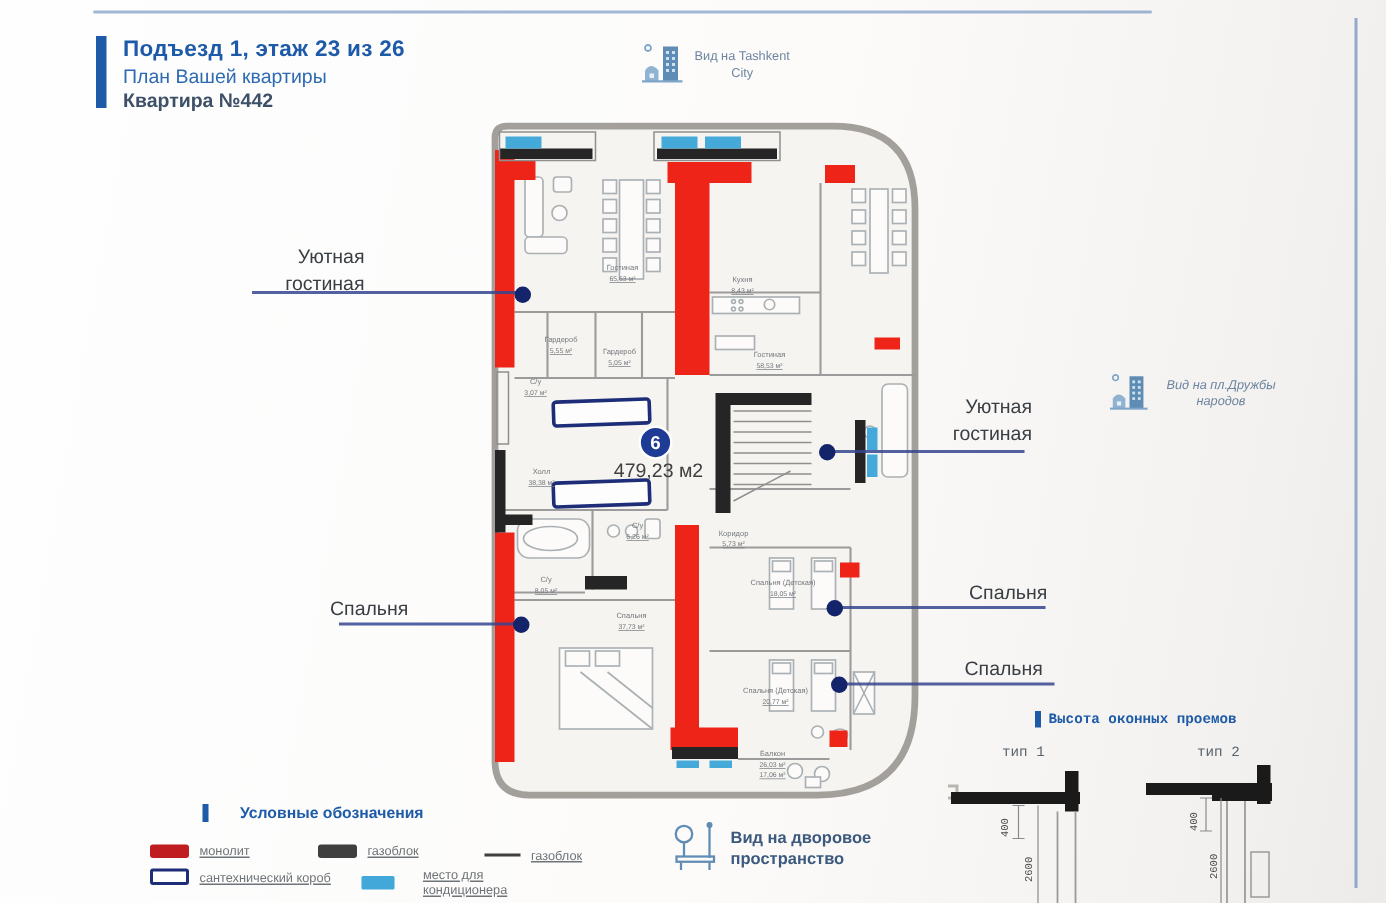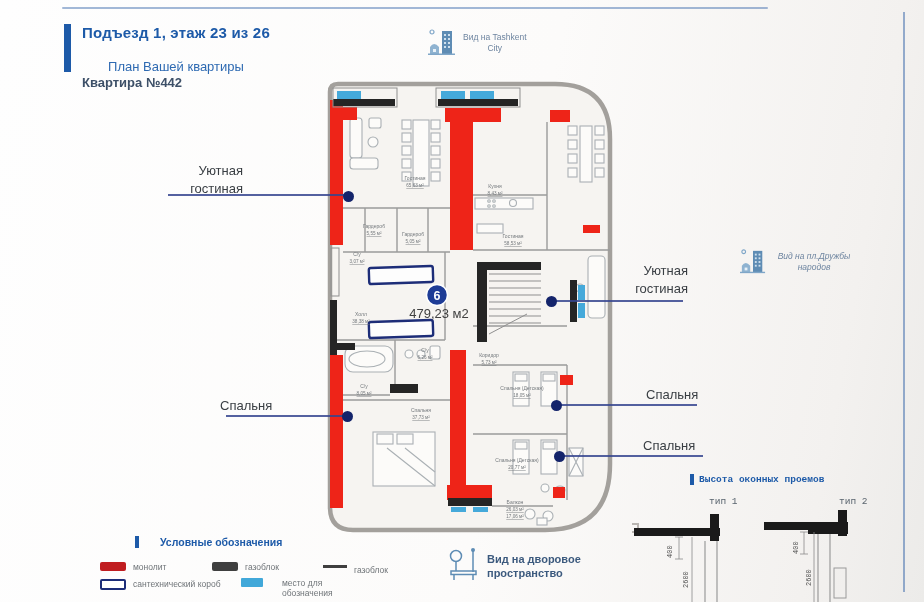--- a/index.html
+++ b/index.html
@@ -7,21 +7,21 @@
     font-family:"Liberation Sans",sans-serif;
     background:linear-gradient(100deg,#fefefe 0%,#fcfbfa 55%,#f3f1ef 88%,#ecebe9 100%);}
   
   .frame-top{position:absolute;left:62px;top:7px;width:706px;height:2px;background:rgba(52,99,168,.45);border-radius:2px;}
   .frame-right{position:absolute;left:903px;top:12px;width:2px;height:580px;background:rgba(52,99,168,.5);}
 
   
   .header{position:absolute;left:64px;top:24px;display:flex;}
   .hbar{width:7px;height:48px;background:#1d5aa8;margin-right:11px;}
   .h1{font-size:15px;font-weight:bold;color:#1d5aa8;letter-spacing:.2px;}
-  .h2{font-size:13px;color:#2e6ab2;margin-top:18px;text-align:center;}
+  .h2{font-size:13px;color:#2e6ab2;margin-top:2px;}
   .h3{font-size:13px;font-weight:700;color:#3d5068;margin-top:1px;}
 
   
   .view{position:absolute;display:flex;align-items:center;gap:7px;}
   .view-text{font-size:8.5px;line-height:11px;color:#6e85a0;text-align:center;}
   .view-bottom .view-text{font-size:11px;line-height:14px;font-weight:bold;color:#3c5a7e;text-align:left;margin-top:5px;}
   .v-top{left:428px;top:28px;}
   .v-right{left:740px;top:248px;}
   .v-bottom{left:448px;top:545px;}
 
@@ -32,34 +32,34 @@
   .callout{position:absolute;font-size:13px;color:#393e43;z-index:6;}
   .callout.right-align{text-align:right;}
   .leader{position:absolute;height:1.5px;background:#36458f;opacity:.85;z-index:5;}
   .dot{position:absolute;width:11px;height:11px;border-radius:50%;background:#14246b;z-index:6;}
 
   
   .legend{position:absolute;left:95px;top:532px;width:340px;height:68px;}
   .lg-title{position:absolute;left:40px;top:4px;display:flex;align-items:center;gap:21px;
     font-size:10.5px;font-weight:bold;color:#1d5aa8;}
   .lg-bar{width:4px;height:12px;background:#1d5aa8;}
-  .lg-item{position:absolute;display:flex;align-items:flex-start;gap:7px;font-size:8.5px;color:#6f7478;}
+  .lg-item{position:absolute;display:flex;align-items:center;gap:7px;font-size:8.5px;color:#6f7478;text-decoration:underline;}
   .sw-red{width:26px;height:9px;background:#c01d20;border-radius:2px;}
   .sw-dark{width:26px;height:9px;background:#3f3f3f;border-radius:2px;}
   .sw-line{width:24px;height:2.5px;background:#3f3f3f;}
   .sw-outline{width:22px;height:7px;background:#fff;border:2.5px solid #1d2d78;border-radius:2px;}
   .sw-ltblue{width:22px;height:9px;background:#41a8d9;border-radius:1px;}
   .lg-two{line-height:10px;}
 
   
   .wh{position:absolute;left:630px;top:470px;width:245px;height:132px;font-family:Liberation Mono, monospace;}
   .wh-title{position:absolute;left:60px;top:4px;display:flex;align-items:center;gap:5px;
     font-size:9.5px;font-weight:bold;color:#1d5aa8;}
   .wh-bar{width:4px;height:11px;background:#1d5aa8;}
-  .wh-type{position:absolute;font-size:9.5px;color:#59646e;margin-left:41px;}
+  .wh-type{position:absolute;font-size:9.5px;color:#59646e;}
   .wt1{left:38px;top:26px;} .wt2{left:168px;top:26px;}
   .wh-svg1{position:absolute;left:2px;top:38px;}
   .wh-svg2{position:absolute;left:132px;top:36px;}
 </style>
 </head>
 <body>
 
 <div class="stage">
 
   <div class="frame-top"></div>
@@ -338,21 +338,21 @@
       <span>газоблок</span>
     </div>
     <div class="lg-item" style="left:5px;top:47px;">
       <div class="sw-outline"></div>
       <span>сантехнический короб</span>
     </div>
     <div class="lg-item" style="left:146px;top:46px;gap:19px;">
       <div class="sw-ltblue"></div>
       <span class="lg-two">
         <span>место для</span><br>
-        <span>обозначения</span>
+        <span>кондиционера</span>
       </span>
     </div>
   </div>
 
   <div class="wh">
     <div class="wh-title">
       <div class="wh-bar"></div>
       <span>Высота оконных проемов</span>
     </div>
     <div class="wh-type wt1">тип 1</div>

